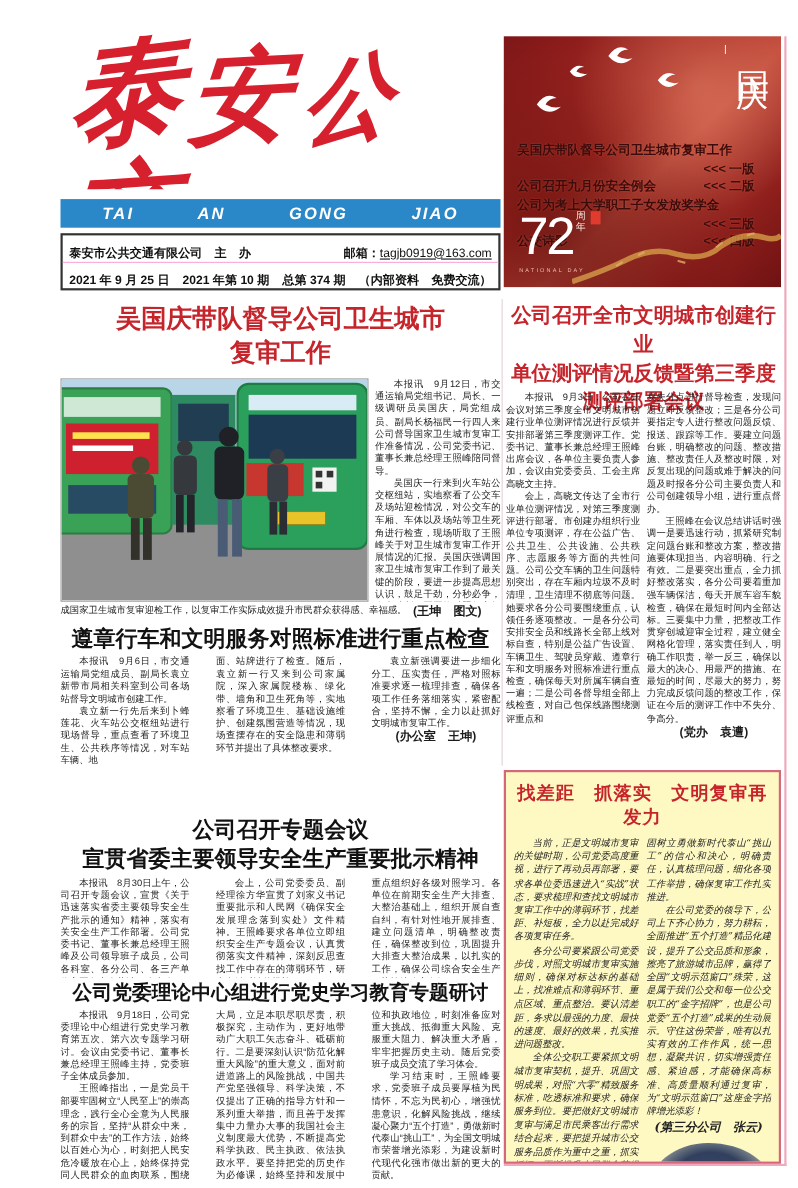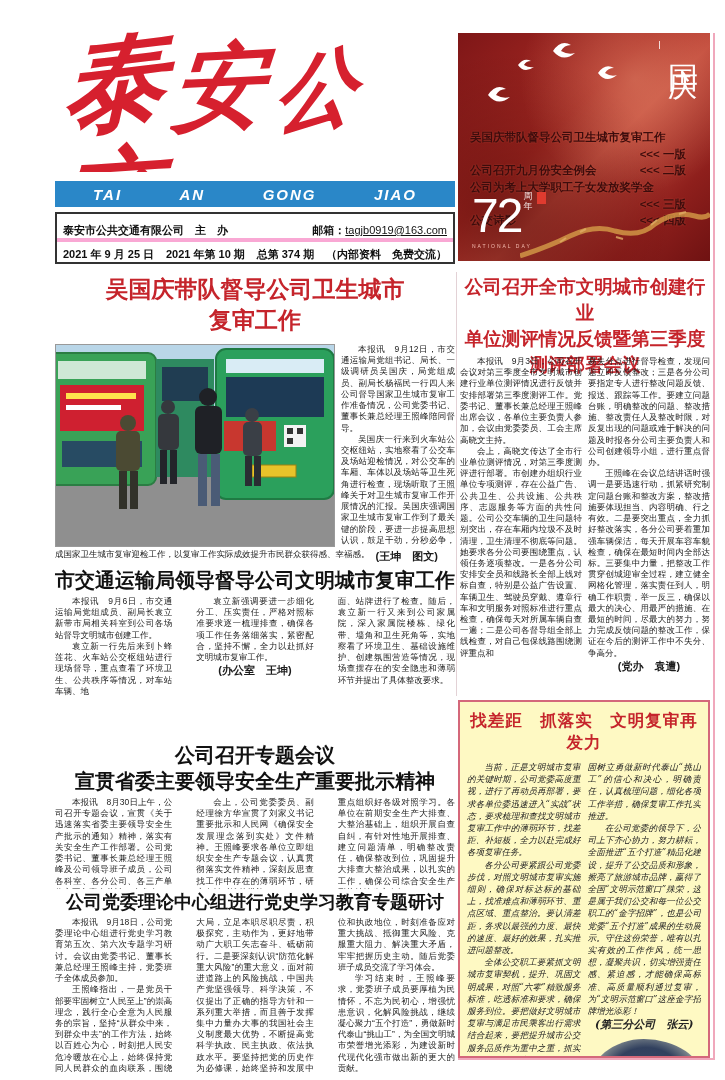--- a/index.html
+++ b/index.html
@@ -21,21 +21,21 @@
   .bluebar {
     position:absolute; left:55px; top:181px; width:400px; height:26px;
     background:#2a87c8; display:flex; align-items:center; justify-content:space-between;
     padding:0 38px; color:#fff; font-style:italic; font-weight:bold; font-size:15px; letter-spacing:2px;
   }
   .infobox {
     position:absolute; left:55px; top:212px; width:400px; height:52px;
     border:2px solid #333; font-size:11px; font-weight:bold; color:#111;
   }
   .infobox .row { display:flex; align-items:flex-end; height:24px; padding:0 6px; justify-content:space-between; }
-  .infobox .row + .row { border-top:4px solid #f9a8d4; }
+  .infobox .row + .row { border-top:1px solid #f9a8d4; }
   .infobox .email { text-decoration:underline; font-weight:normal; }
   
   .ndbox {
     position:absolute; left:458px; top:33px; width:252px; height:228px; overflow:hidden;
     background:
       radial-gradient(circle at 70% 20%, rgba(255,180,140,.35), rgba(0,0,0,0) 45%),
       radial-gradient(circle at 20% 80%, rgba(60,0,0,.5), rgba(0,0,0,0) 60%),
       linear-gradient(135deg,#7e1617 0%, #a92b24 40%, #c0483a 55%, #8e1f1c 80%, #6f1212 100%);
   }
   .nd-corner {
@@ -234,32 +234,32 @@
     <div class="a1-text bodytext">
       <p>本报讯　9月12日，市交通运输局党组书记、局长、一级调研员吴国庆，局党组成员、副局长杨福民一行四人来公司督导国家卫生城市复审工作准备情况，公司党委书记、董事长兼总经理王照峰陪同督导。</p>
       <p>吴国庆一行来到火车站公交枢纽站，实地察看了公交车及场站迎检情况，对公交车的车厢、车体以及场站等卫生死角进行检查，现场听取了王照峰关于对卫生城市复审工作开展情况的汇报。吴国庆强调国家卫生城市复审工作到了最关键的阶段，要进一步提高思想认识，鼓足干劲，分秒必争，全力冲刺；要严格对照复审标准，提升整改速度，突出问题导向，全面查漏补缺，确保圆满完</p>
     </div>
   </div>
   <div class="a1-cap">
     <span>成国家卫生城市复审迎检工作，以复审工作实际成效提升市民群众获得感、幸福感。</span>
     <span class="byline">(王坤　图文)</span>
   </div>
 
-  <div class="a3-head hl-black">市交通运输局领导督导公司文明城市复审工作</div>
+  <div class="a3-head hl-black">遵章行车和文明服务对照标准进行重点检查</div>
   <div class="a3-body bodytext cols">
     <div>
       <p>本报讯　9月6日，市交通运输局党组成员、副局长袁立新带市局相关科室到公司各场站督导文明城市创建工作。</p>
       <p>袁立新一行先后来到卜蜂莲花、火车站公交枢纽站进行现场督导，重点查看了环境卫生、公共秩序等情况，对车站车辆、地</p>
     </div>
     <div>
+      <p class="noindent">面、站牌进行了检查。随后，袁立新一行又来到公司家属院，深入家属院楼栋、绿化带、墙角和卫生死角等，实地察看了环境卫生、基础设施维护、创建氛围营造等情况，现场查摆存在的安全隐患和薄弱环节并提出了具体整改要求。</p>
+    </div>
+    <div>
       <p>袁立新强调要进一步细化分工、压实责任，严格对照标准要求逐一梳理排查，确保各项工作任务落细落实，紧密配合，坚持不懈，全力以赴抓好文明城市复审工作。</p>
       <div class="byline">(办公室　王坤)</div>
-    </div>
-    <div>
-      <p class="noindent">面、站牌进行了检查。随后，袁立新一行又来到公司家属院，深入家属院楼栋、绿化带、墙角和卫生死角等，实地察看了环境卫生、基础设施维护、创建氛围营造等情况，现场查摆存在的安全隐患和薄弱环节并提出了具体整改要求。</p>
     </div>
   </div>
 
   <div class="a4-head hl-black">
     <div>公司召开专题会议</div>
     <div>宣贯省委主要领导安全生产重要批示精神</div>
   </div>
   <div class="a4-body bodytext cols">
     <div>
       <p>本报讯　8月30日上午，公司召开专题会议，宣贯《关于迅速落实省委主要领导安全生产批示的通知》精神，落实有关安全生产工作部署。公司党委书记、董事长兼总经理王照峰及公司领导班子成员，公司各科室、各分公司、各三产单位主要负责人共计31人参会。</p>

